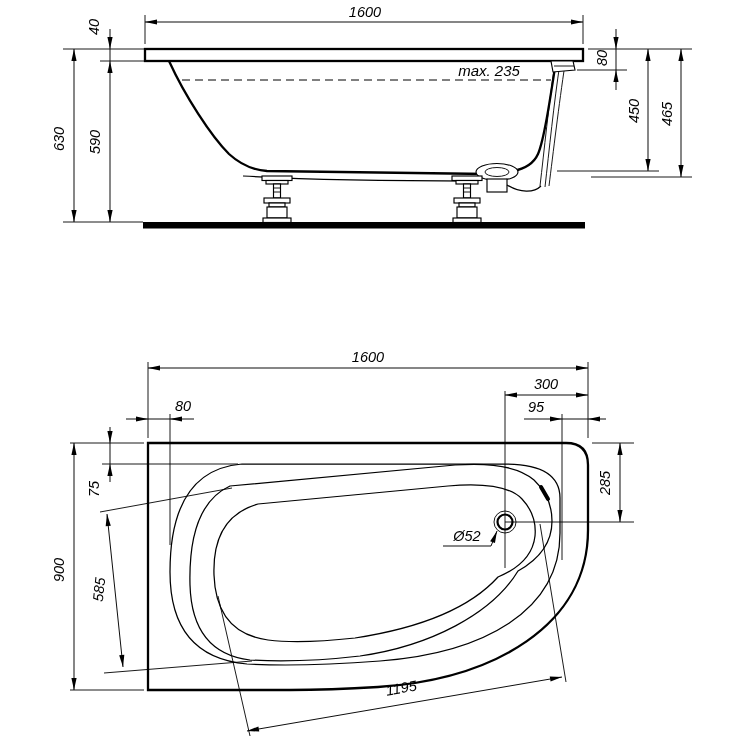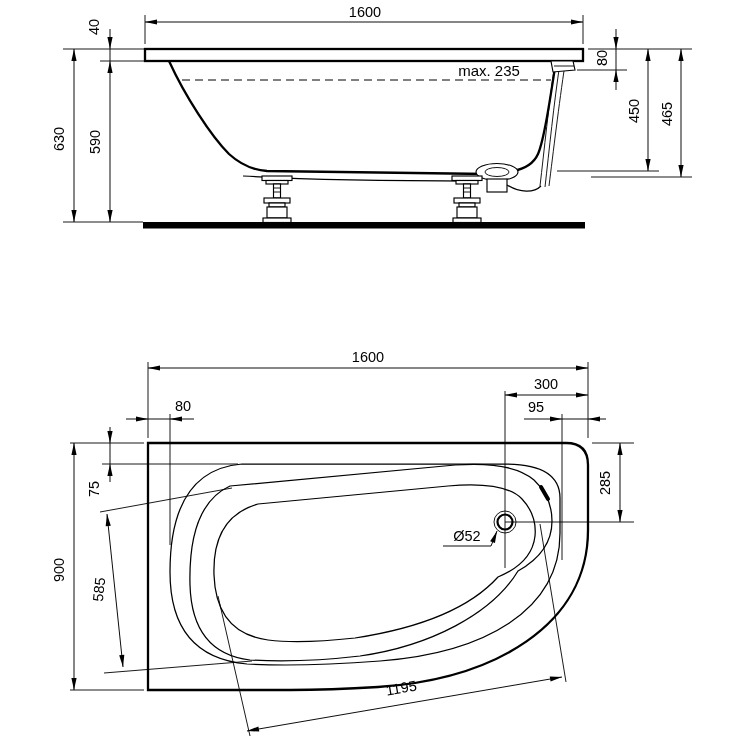--- a/index.html
+++ b/index.html
@@ -1,17 +1,17 @@
 <!DOCTYPE html>
 <html><head>
 <meta charset="utf-8">
 <style>
   html,body{margin:0;padding:0;background:#fff;}
   .stage{width:750px;height:750px;background:#fff;position:relative;overflow:hidden;
-         font-family:"Liberation Sans", sans-serif;}
+         font-family:"Liberation Sans", sans-serif;font-style:italic;}
   svg{display:block;}
   svg text{fill:#000;font-family:"Liberation Sans", sans-serif;font-size:14.5px;}
   svg text.big{font-size:15px;}
   .thick{stroke:#000;stroke-width:2.3;fill:none;}
   .thickf{stroke:#000;stroke-width:2.3;fill:#fff;}
   .med{stroke:#000;stroke-width:1.25;fill:none;}
   .medf{stroke:#000;stroke-width:1.15;fill:#fff;}
   .thin{stroke:#000;stroke-width:0.9;fill:none;}
   .dim{stroke:#000;stroke-width:0.95;fill:none;}
   .dash{stroke:#000;stroke-width:1;fill:none;stroke-dasharray:8 5;}

